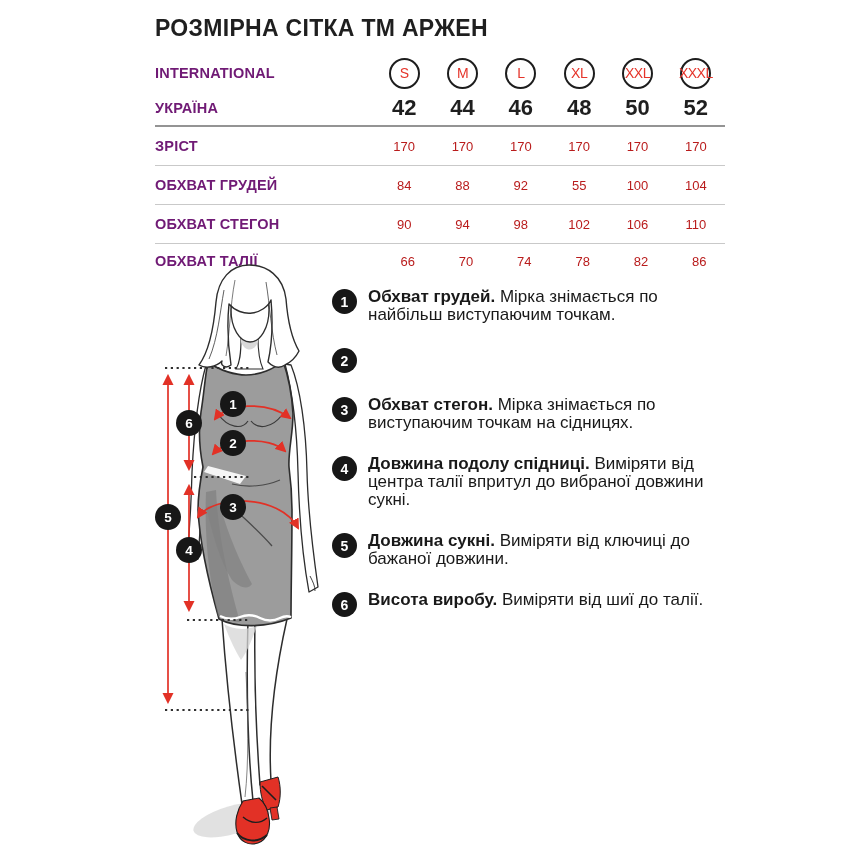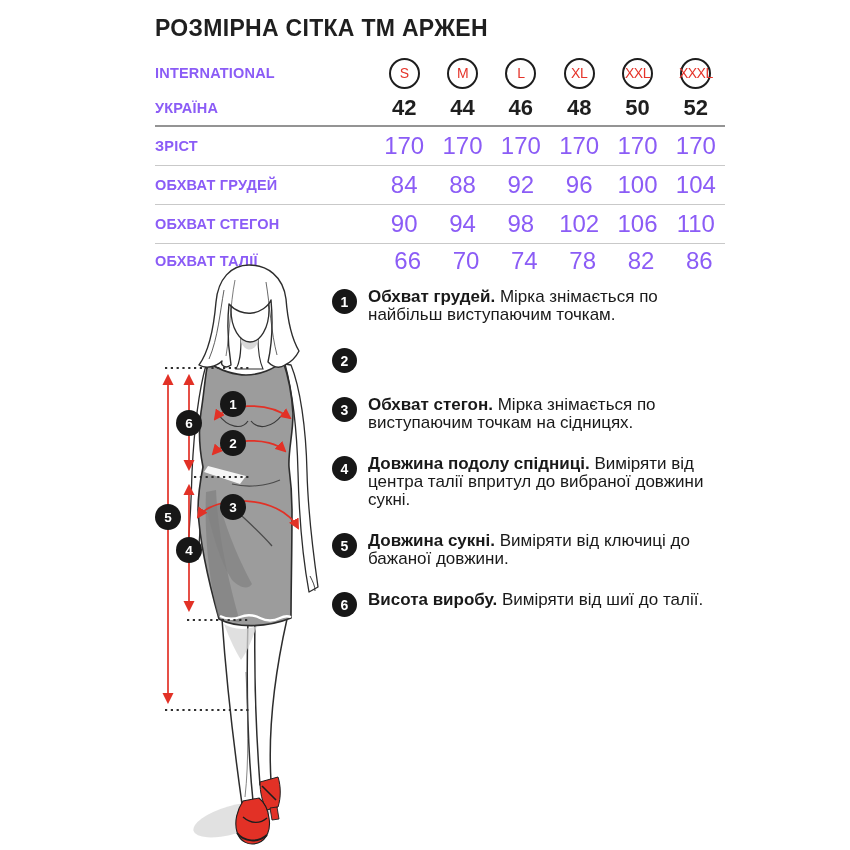--- a/index.html
+++ b/index.html
@@ -9,27 +9,27 @@
 
   
   .page-title {
     position:absolute; left:155px; top:15px;
     font-size:23px; font-weight:600; letter-spacing:.3px; color:#1f1f1f;
   }
 
   
   .size-table { position:absolute; left:155px; top:55px; width:570px; }
   .trow { display:grid; grid-template-columns:220px repeat(6,1fr); align-items:center; }
-  .trow .rlabel { font-size:14.5px; font-weight:600; letter-spacing:.2px; color:#8b5cf6; text-align:left; }
+  .trow .rlabel { font-size:14.5px; font-weight:600; letter-spacing:.2px; color:#701a75; text-align:left; }
   .trow .cell { text-align:center; }
   .row-intl { height:36px; }
   .row-ua { height:36px; border-bottom:2px solid #949494; }
   .row-ua .cell { font-size:22px; font-weight:600; color:#1f1f1f; }
   .row-body { height:39px; border-bottom:1.5px solid #c9c9c9; }
-  .row-body .cell { font-size:24px; font-weight:400; color:#8b5cf6; }
+  .row-body .cell { font-size:13px; font-weight:400; color:#b91c1c; }
   .row-last { border-bottom:none; height:34px;gap:7px; }
   .cell-circle { display:flex; justify-content:center; }
   .size-badge {
     width:31px; height:31px; border:2px solid #1d1d1d; border-radius:50%;
     display:flex; align-items:center; justify-content:center;
     color:#e5342a; font-size:14px; font-weight:400; letter-spacing:-.5px; white-space:nowrap; overflow:visible;
   }
 
   
   .measure-list { position:absolute; left:332px; top:288px; width:395px; }
@@ -94,21 +94,21 @@
       <div class="cell">170</div>
       <div class="cell">170</div>
       <div class="cell">170</div>
     </div>
 
     <div class="trow row-body">
       <div class="rlabel">ОБХВАТ ГРУДЕЙ</div>
       <div class="cell">84</div>
       <div class="cell">88</div>
       <div class="cell">92</div>
-      <div class="cell">96</div>
+      <div class="cell">55</div>
       <div class="cell">100</div>
       <div class="cell">104</div>
     </div>
 
     <div class="trow row-body">
       <div class="rlabel">ОБХВАТ СТЕГОН</div>
       <div class="cell">90</div>
       <div class="cell">94</div>
       <div class="cell">98</div>
       <div class="cell">102</div>

